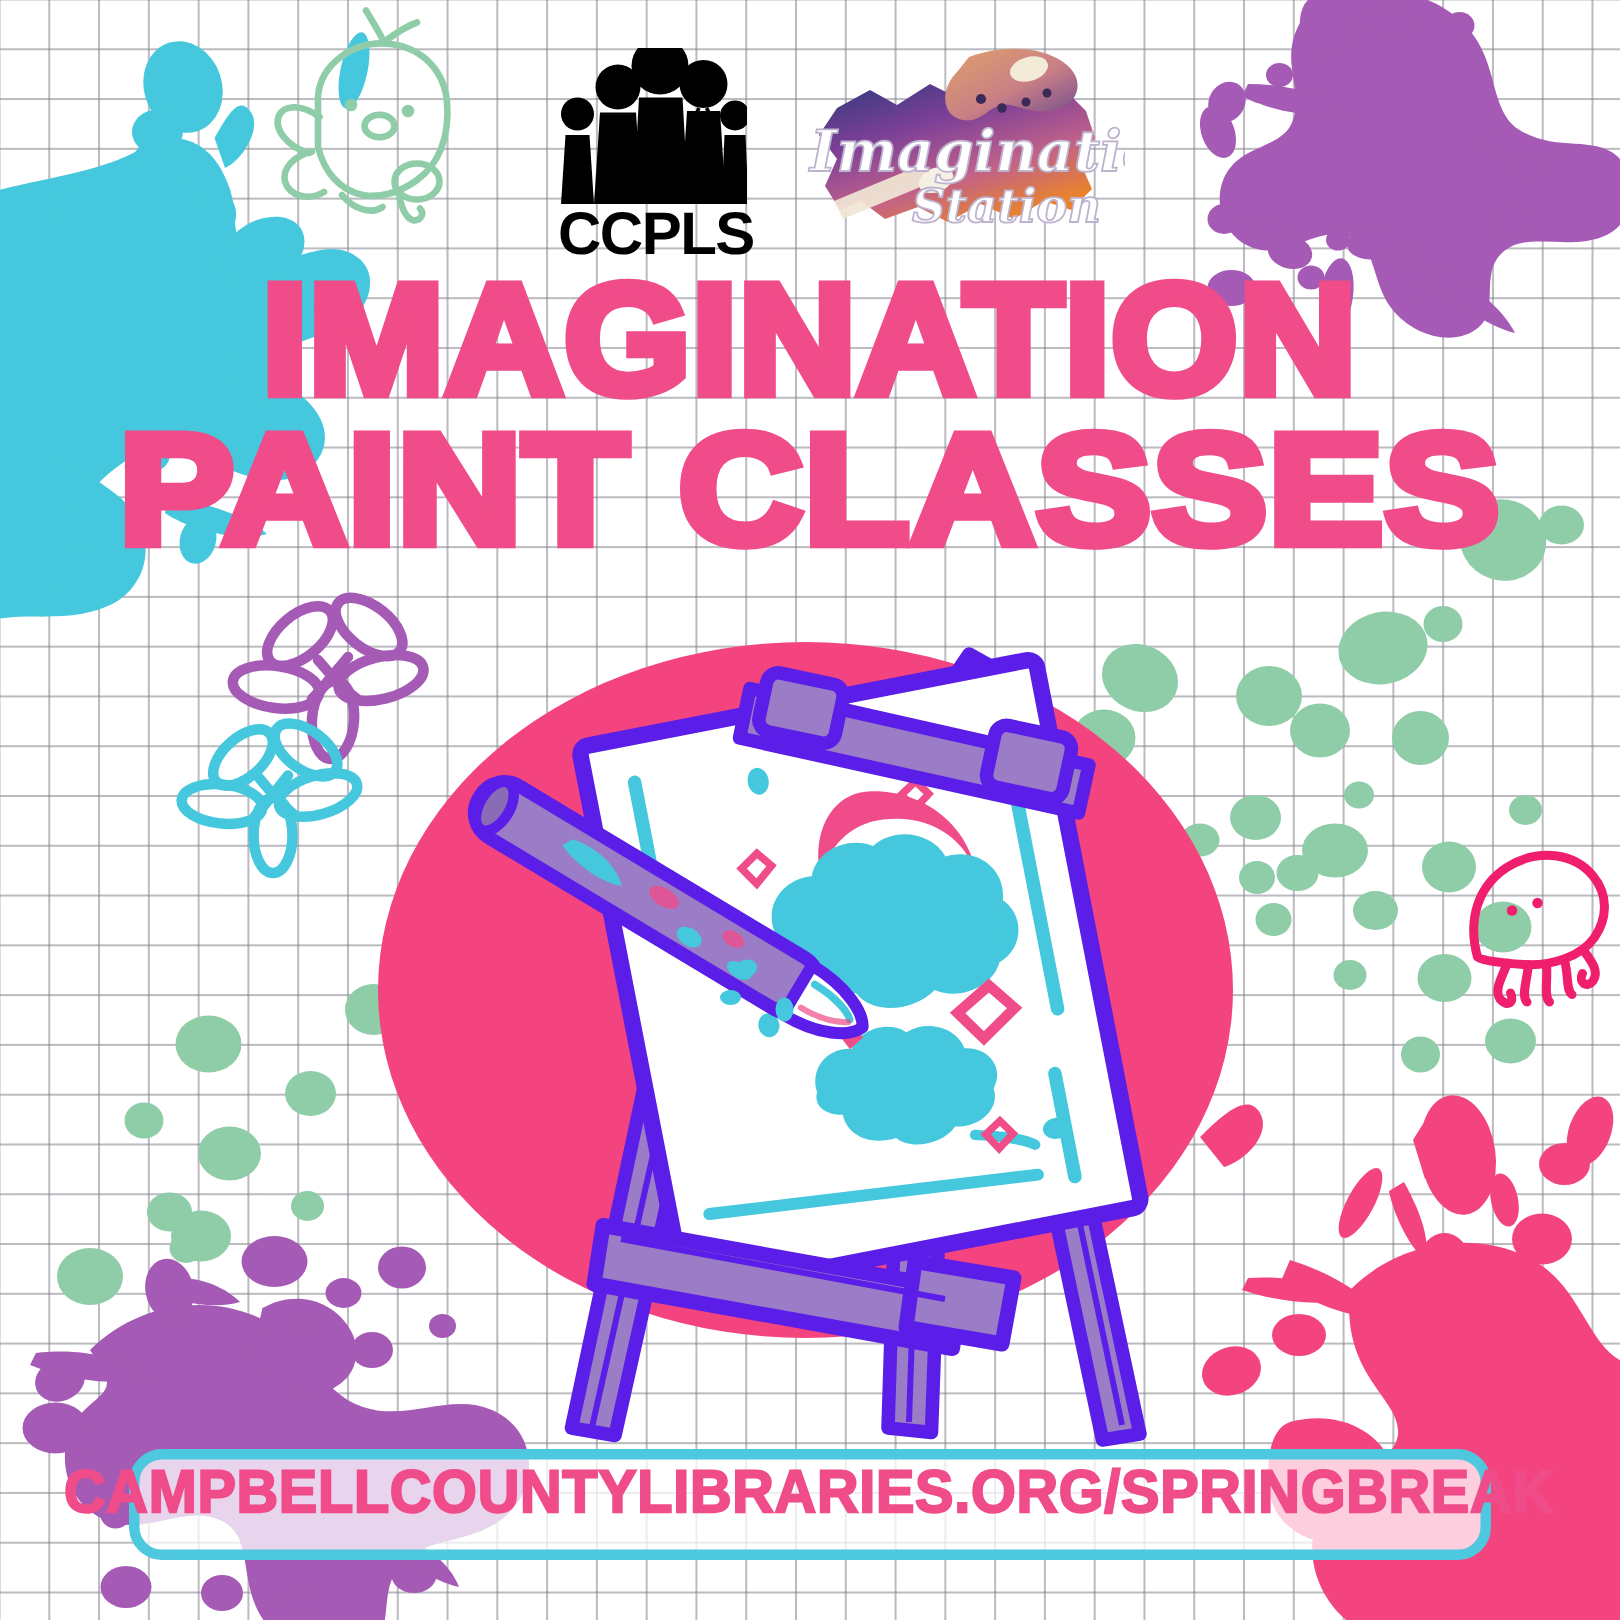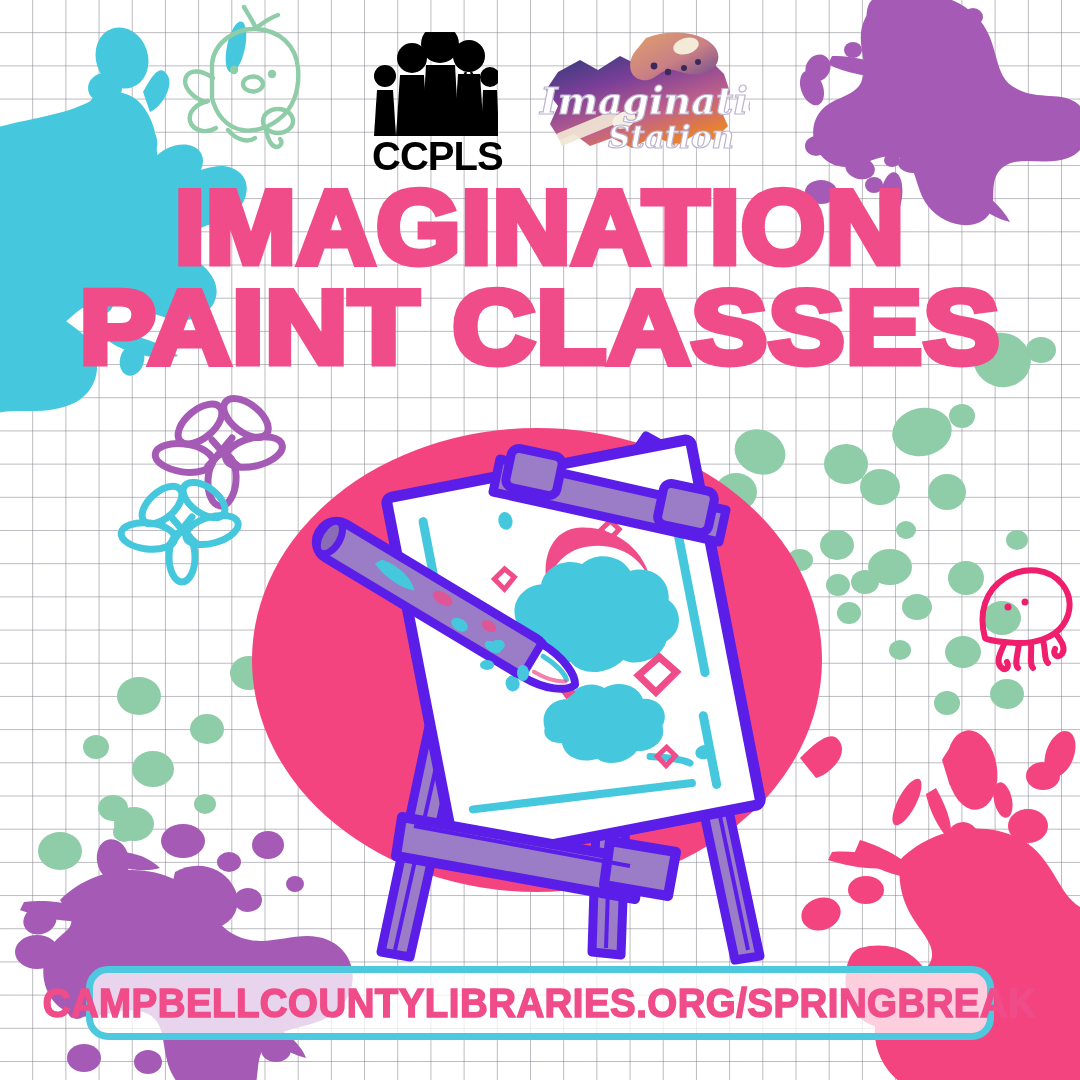--- a/index.html
+++ b/index.html
@@ -49,21 +49,21 @@
   }
   .headline .l1{display:block;font-size:104px;transform:scaleX(1.04);}
   .headline .l2{display:block;font-size:104px;transform:scaleX(1.10);margin-top:8px;}
 
   
   .urlbar{
     position:absolute;left:86px;top:966px;width:908px;height:74px;
     border:7px solid #4ec8de;border-radius:22px;
     background:rgba(255,255,255,.74);
     box-sizing:border-box;
-    display:flex;align-items:center;justify-content:center;
+    display:flex;align-items:flex-start;justify-content:center;
   }
   .urltext{
     color:#ef4c89;
     font-family:"Liberation Sans",sans-serif;
     font-weight:700;
     font-size:40px;
     letter-spacing:.5px;
     transform:scaleX(.96);
     white-space:nowrap;
     -webkit-text-stroke:1.5px #ef4c89;

